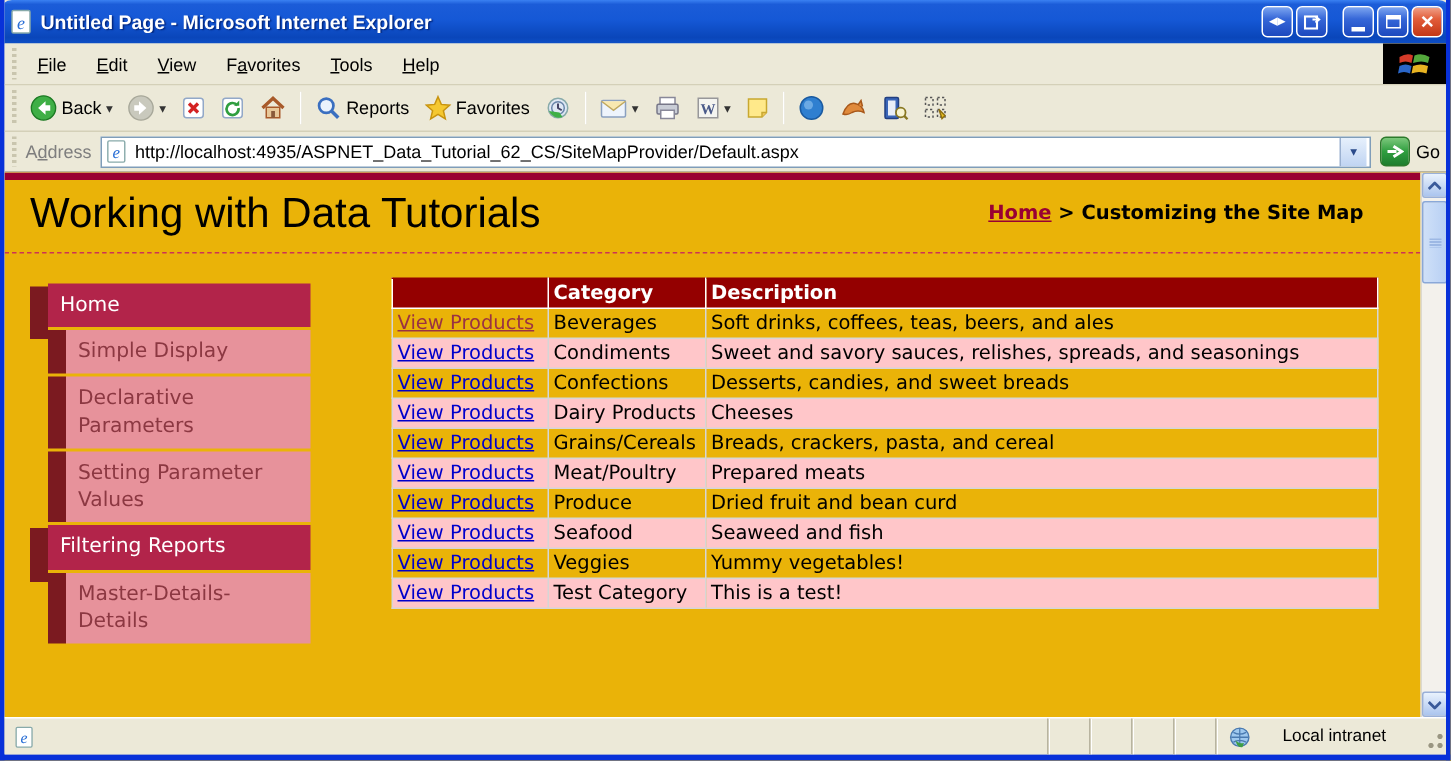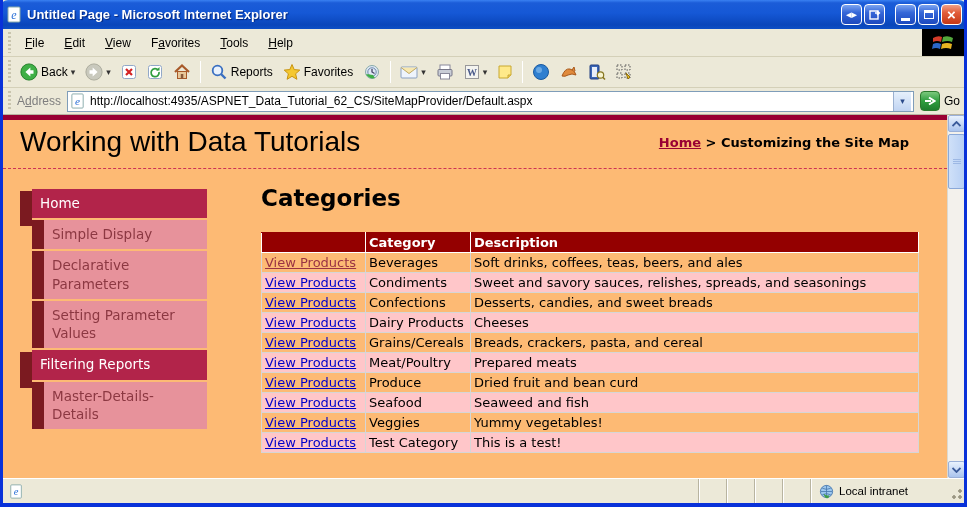--- a/index.html
+++ b/index.html
@@ -55,21 +55,21 @@
   .addr-input {
     flex:1 1 auto; height:21px; background:#fff; border:1px solid #7f9db9;
     display:flex; align-items:center; padding:0 2px; font-size:12px; overflow:hidden;
   }
   .addr-url { flex:1 1 auto; white-space:nowrap; overflow:hidden; color:#000; }
   .addr-drop { width:18px; height:19px; background:linear-gradient(180deg,#e6f0fc,#c0d4f2); border-left:1px solid #9ab0d0; display:flex; align-items:center; justify-content:center; color:#2a4a8a; font-size:9px; cursor:pointer; }
   .go-btn { display:flex; align-items:center; gap:4px; margin-left:6px; cursor:pointer; font-size:12px; }
   .go-square { width:20px; height:20px; border-radius:4px; border:1px solid #2c7a2c; background:linear-gradient(180deg,#7cc87c,#2f9e3f 50%,#1f7e2f); display:flex; align-items:center; justify-content:center; }
 
   
-  .content { position:relative; flex:1 1 auto; background:#fdba74; overflow:hidden; }
+  .content { position:relative; flex:1 1 auto; background:#eab308; overflow:hidden; }
   .content-inner { position:absolute; left:0; top:0; right:17px; bottom:0; overflow:hidden; }
   .redbar { height:5px; background:#990033; }
   .page-header { display:flex; align-items:center; border-bottom:1px dashed #cc3355; padding:6px 38px 10px 17px; }
   .page-title { font-size:28px; color:#000; font-weight:400; letter-spacing:0; flex:1 1 auto; font-family:"Liberation Sans",sans-serif; }
   .breadcrumb { font-size:13px; font-weight:bold; color:#000; white-space:nowrap; font-family:"DejaVu Sans",sans-serif; }
   .breadcrumb a { color:#990033; text-decoration:underline; cursor:pointer; }
 
   .page-body { display:flex; align-items:flex-start; font-family:"DejaVu Sans",sans-serif; }
 
   
@@ -100,21 +100,21 @@
             background:linear-gradient(180deg,#e9f2fd,#c3d6f4 60%,#aac4ee); display:flex; align-items:center; justify-content:center; cursor:pointer; }
   .vs-btn.up { top:0; } .vs-btn.down { bottom:0; }
   .vs-thumb { position:absolute; left:0; top:19px; width:17px; height:55px; border:1px solid #8aa8d8; border-radius:2px;
               background:linear-gradient(90deg,#cfe0f8,#b8d0f4); display:flex; align-items:center; justify-content:center; cursor:grab; }
   .vs-thumb i { display:block; width:8px; height:6px; background:repeating-linear-gradient(180deg,#9db8e4 0 1px,transparent 1px 2px); }
 
   
   .statusbar { height:25px; flex:0 0 auto; background:#ece9d8; border-top:1px solid #fff; box-shadow:0 -1px 0 #b8b4a0; display:flex; align-items:center; font-size:11.5px; }
   .sb-main { flex:1 1 auto; display:flex; align-items:center; padding-left:6px; gap:5px; }
   .sb-seg { width:28px; align-self:stretch; border-left:1px solid #b8b4a0; box-shadow:inset 1px 0 0 #fff; }
-  .sb-zone { width:140px; align-self:stretch; border-left:1px solid #b8b4a0; box-shadow:inset 1px 0 0 #fff; display:flex; align-items:center; gap:5px; padding-left:8px; color:#000; }
+  .sb-zone { width:140px; align-self:stretch; border-left:1px solid #b8b4a0; box-shadow:inset 1px 0 0 #fff; display:flex; align-items:center; gap:21px; padding-left:8px; color:#000; }
   .sb-grip { width:14px; align-self:stretch; background:
       radial-gradient(circle at 10px 18px,#9a9682 1.5px,transparent 2px),
       radial-gradient(circle at 10px 12px,#9a9682 1.5px,transparent 2px),
       radial-gradient(circle at 4px 18px,#9a9682 1.5px,transparent 2px); }
 </style>
 </head>
 <body>
 
 <div class="window">
 
@@ -334,21 +334,20 @@
             <div class="nav-item l1">
     <span class="nav-strip"></span>
     <span class="nav-label">Filtering Reports</span>
   </div>
             <div class="nav-item l2">
     <span class="nav-strip"></span>
     <span class="nav-label">Master-Details-Details</span>
   </div>
           </div>
         <div class="main">
-          <h1>Categories</h1>
           <table class="grid">
             <colgroup>
                 <col style="width:104px">
                 <col style="width:105px">
                 <col>
               </colgroup>
             <thead>
               <tr>
                 <th></th>
                 <th>Category</th>

